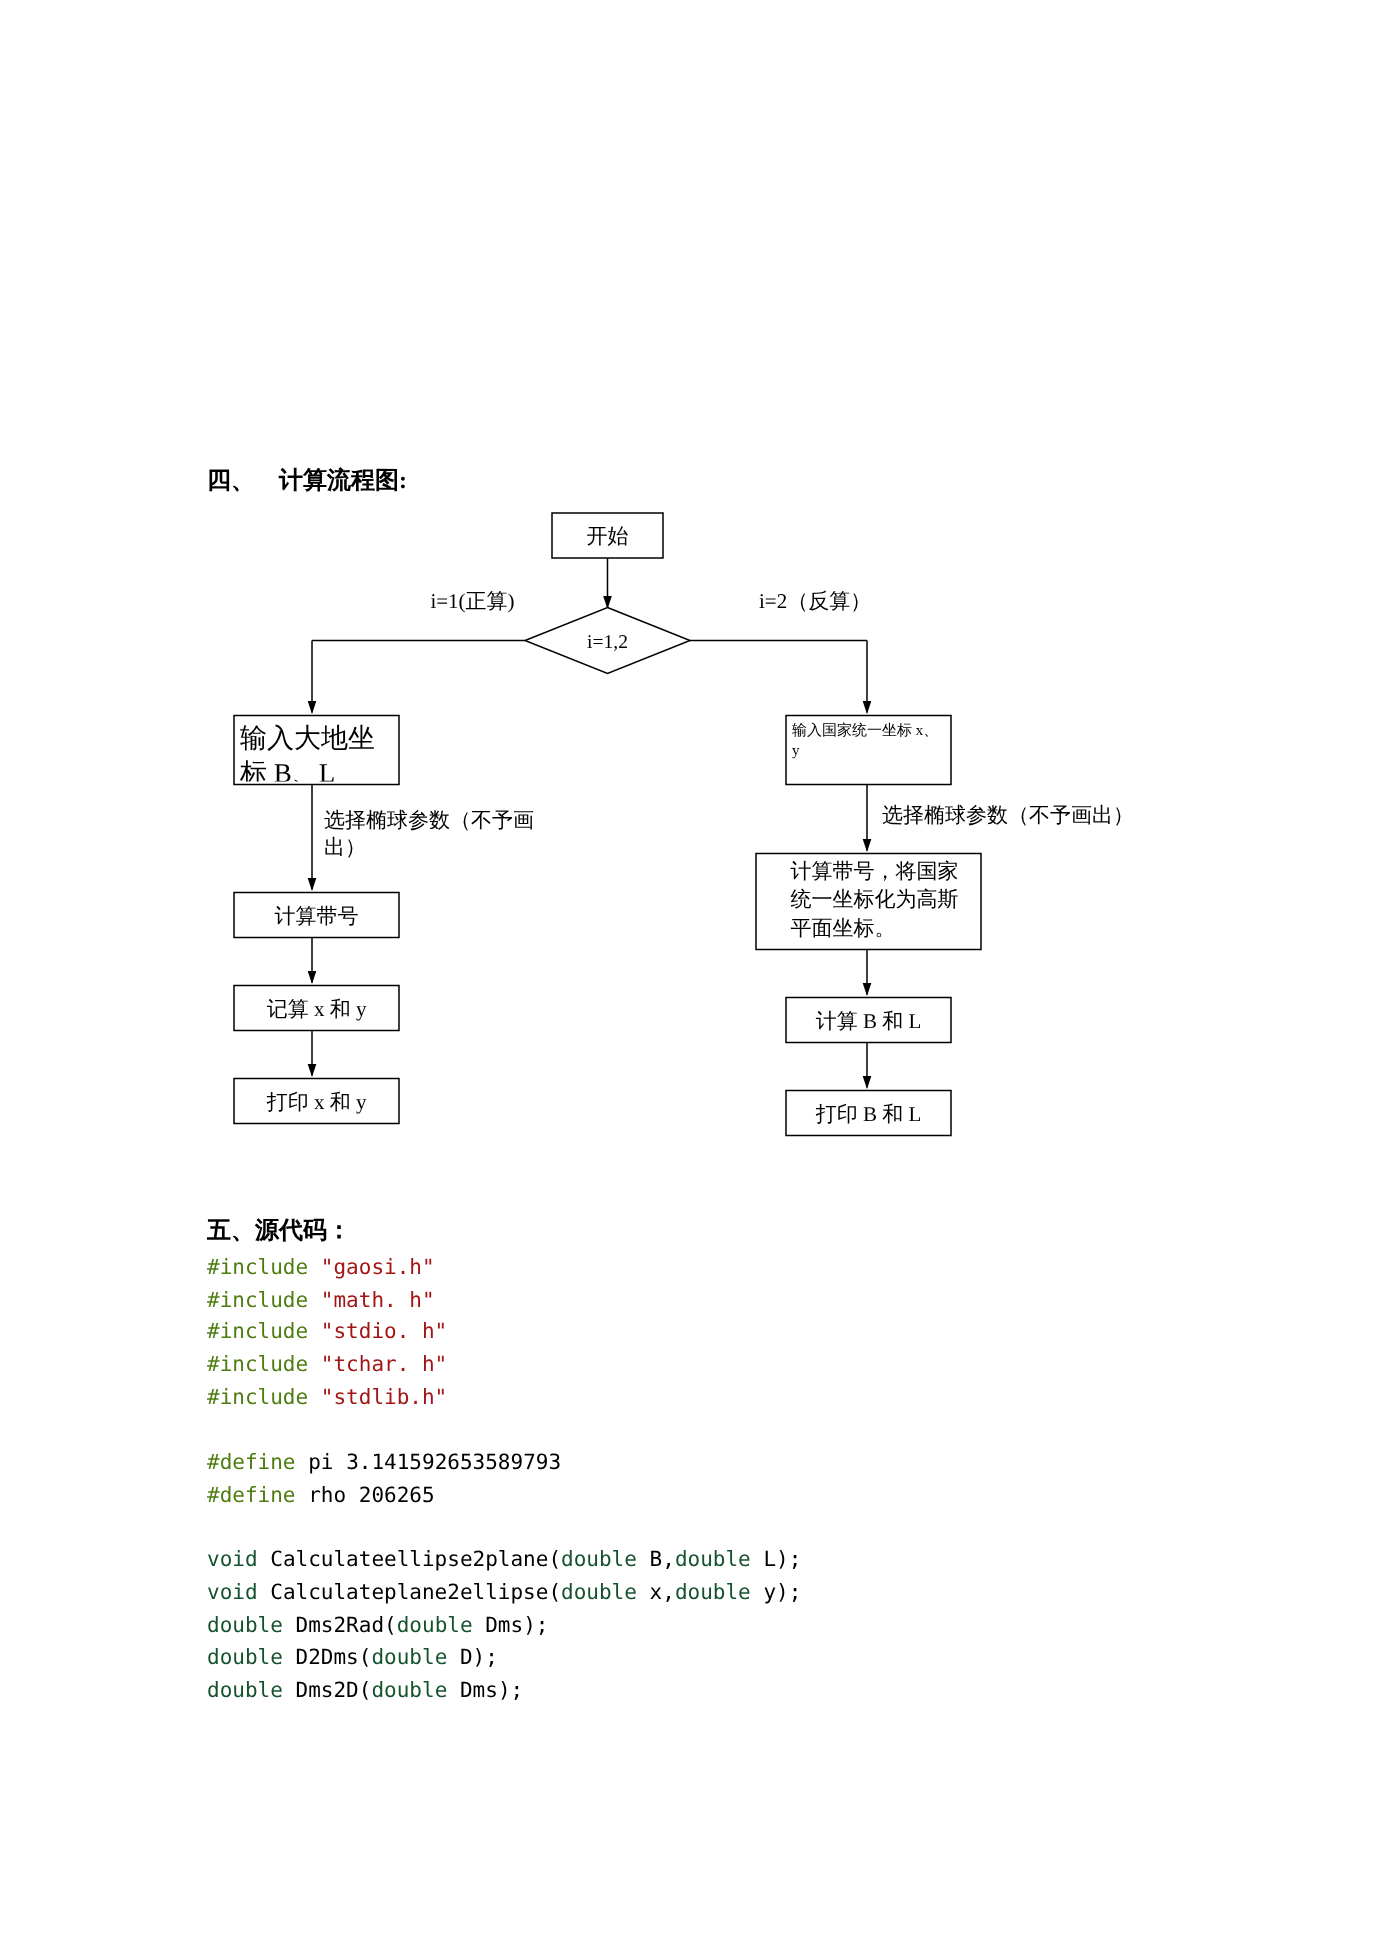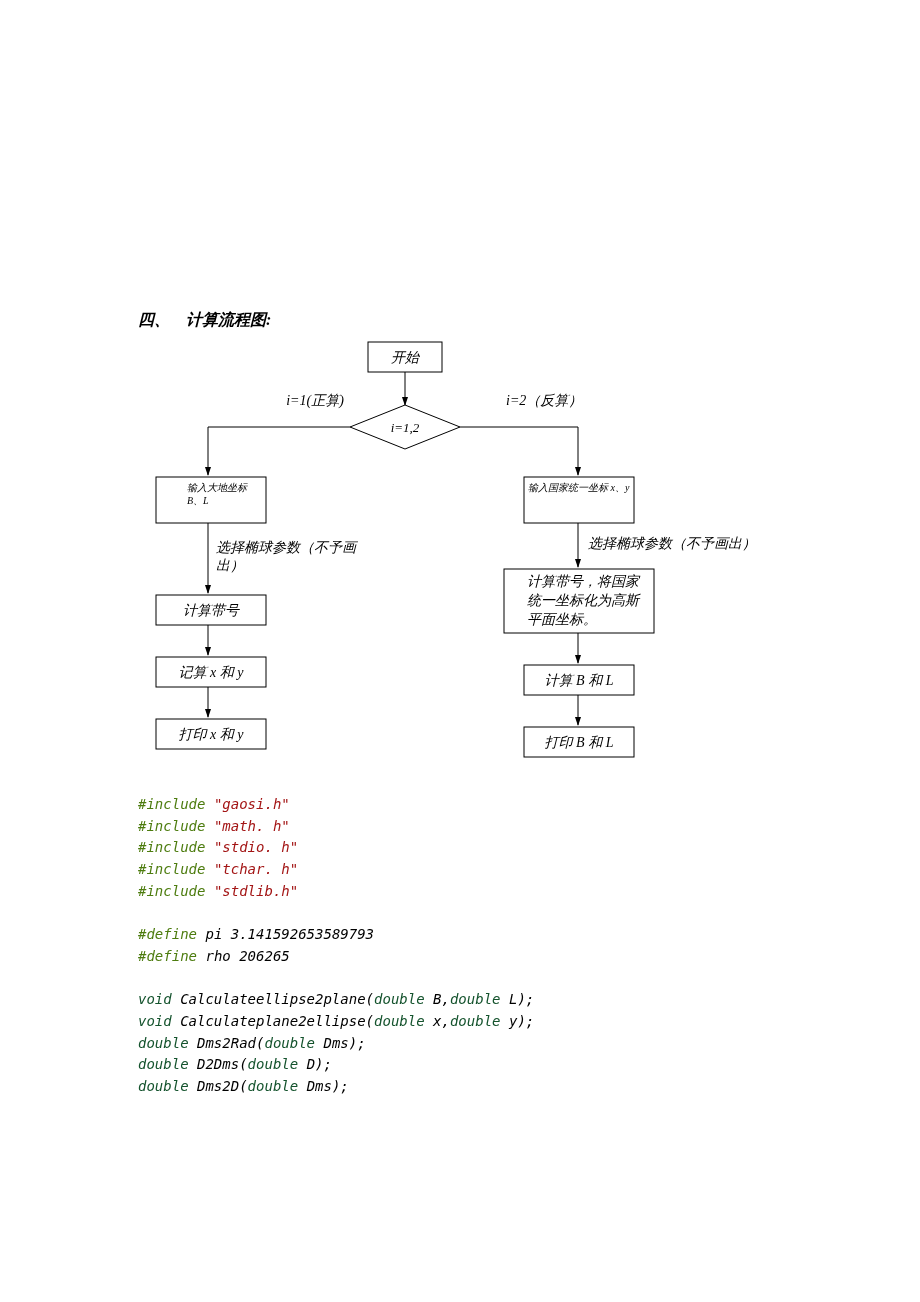--- a/index.html
+++ b/index.html
@@ -9,21 +9,20 @@
     font-family: "SimSun", "宋体", serif;
     font-size: 14px;
     color: #000;
   }
   .page {
     width: 920px;
     height: 1264px;
     position: relative;
     box-sizing: border-box;
     padding: 310px 138px 0 138px;
-    font-style: italic;
   }
   .heading {
     font-weight: bold;
     font-size: 16px;
     margin-bottom: 6px;
   }
   .heading2 {
     font-weight: bold;
     font-size: 16px;
     margin-top: 18px;
@@ -65,21 +64,21 @@
 
     <text x="177" y="68" text-anchor="middle" font-size="14">i=1(正算)</text>
 
     <text x="368" y="68" text-anchor="start" font-size="14">i=2（反算）</text>
 
     <line x1="212" y1="90" x2="70" y2="90" stroke="#000"></line>
     <line x1="70" y1="90" x2="70" y2="138" stroke="#000" marker-end="url(#arrow)"></line>
 
     <rect x="18" y="140" width="110" height="46" fill="#fff" stroke="#000"></rect>
     <foreignObject x="22" y="144" width="102" height="40">
-      <div xmlns="http://www.w3.org/1999/xhtml" style="font-size:10px;line-height:1.3;margin-left:27px;">输入大地坐标 B、L</div>
+      <div xmlns="http://www.w3.org/1999/xhtml" style="font-size:18px;line-height:1.3;">输入大地坐标 B、L</div>
     </foreignObject>
 
     <line x1="70" y1="186" x2="70" y2="256" stroke="#000" marker-end="url(#arrow)"></line>
     <foreignObject x="78" y="202" width="160" height="40">
       <div xmlns="http://www.w3.org/1999/xhtml" style="font-size:14px;line-height:1.3;">选择椭球参数（不予画出）</div>
     </foreignObject>
 
     <rect x="18" y="258" width="110" height="30" fill="#fff" stroke="#000"></rect>
     <text x="73" y="278" text-anchor="middle" font-size="14">计算带号</text>
 
@@ -115,20 +114,21 @@
 
     <rect x="386" y="328" width="110" height="30" fill="#fff" stroke="#000"></rect>
     <text x="441" y="348" text-anchor="middle" font-size="14">计算 B 和 L</text>
 
     <line x1="440" y1="358" x2="440" y2="388" stroke="#000" marker-end="url(#arrow)"></line>
 
     <rect x="386" y="390" width="110" height="30" fill="#fff" stroke="#000"></rect>
     <text x="441" y="410" text-anchor="middle" font-size="14">打印 B 和 L</text>
   </svg>
 
+  <div class="heading2">五、源代码：</div>
 
   <div class="code"><span class="kw">#include</span> <span class="str">"gaosi.h"</span>
 <span class="kw">#include</span> <span class="str">"math. h"</span>
 <span class="kw">#include</span> <span class="str">"stdio. h"</span>
 <span class="kw">#include</span> <span class="str">"tchar. h"</span>
 <span class="kw">#include</span> <span class="str">"stdlib.h"</span>
 
 <span class="kw">#define</span> <span>pi</span> <span>3.141592653589793</span>
 <span class="kw">#define</span> <span>rho</span> <span>206265</span>
 

